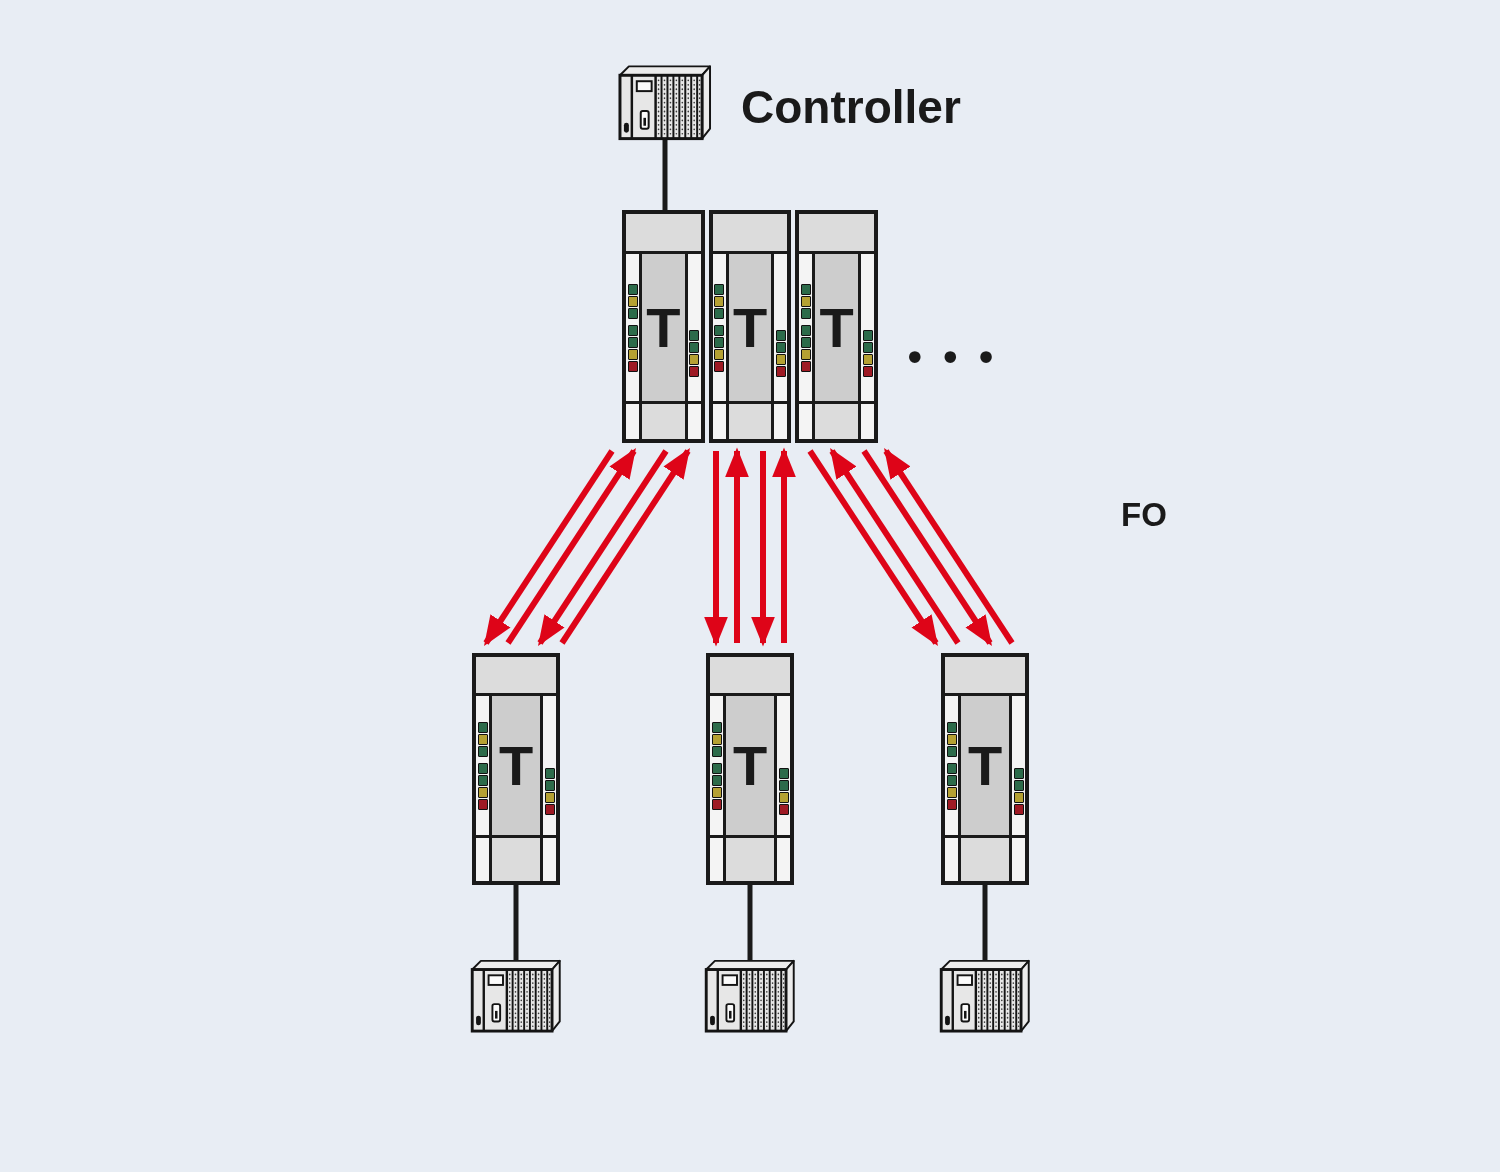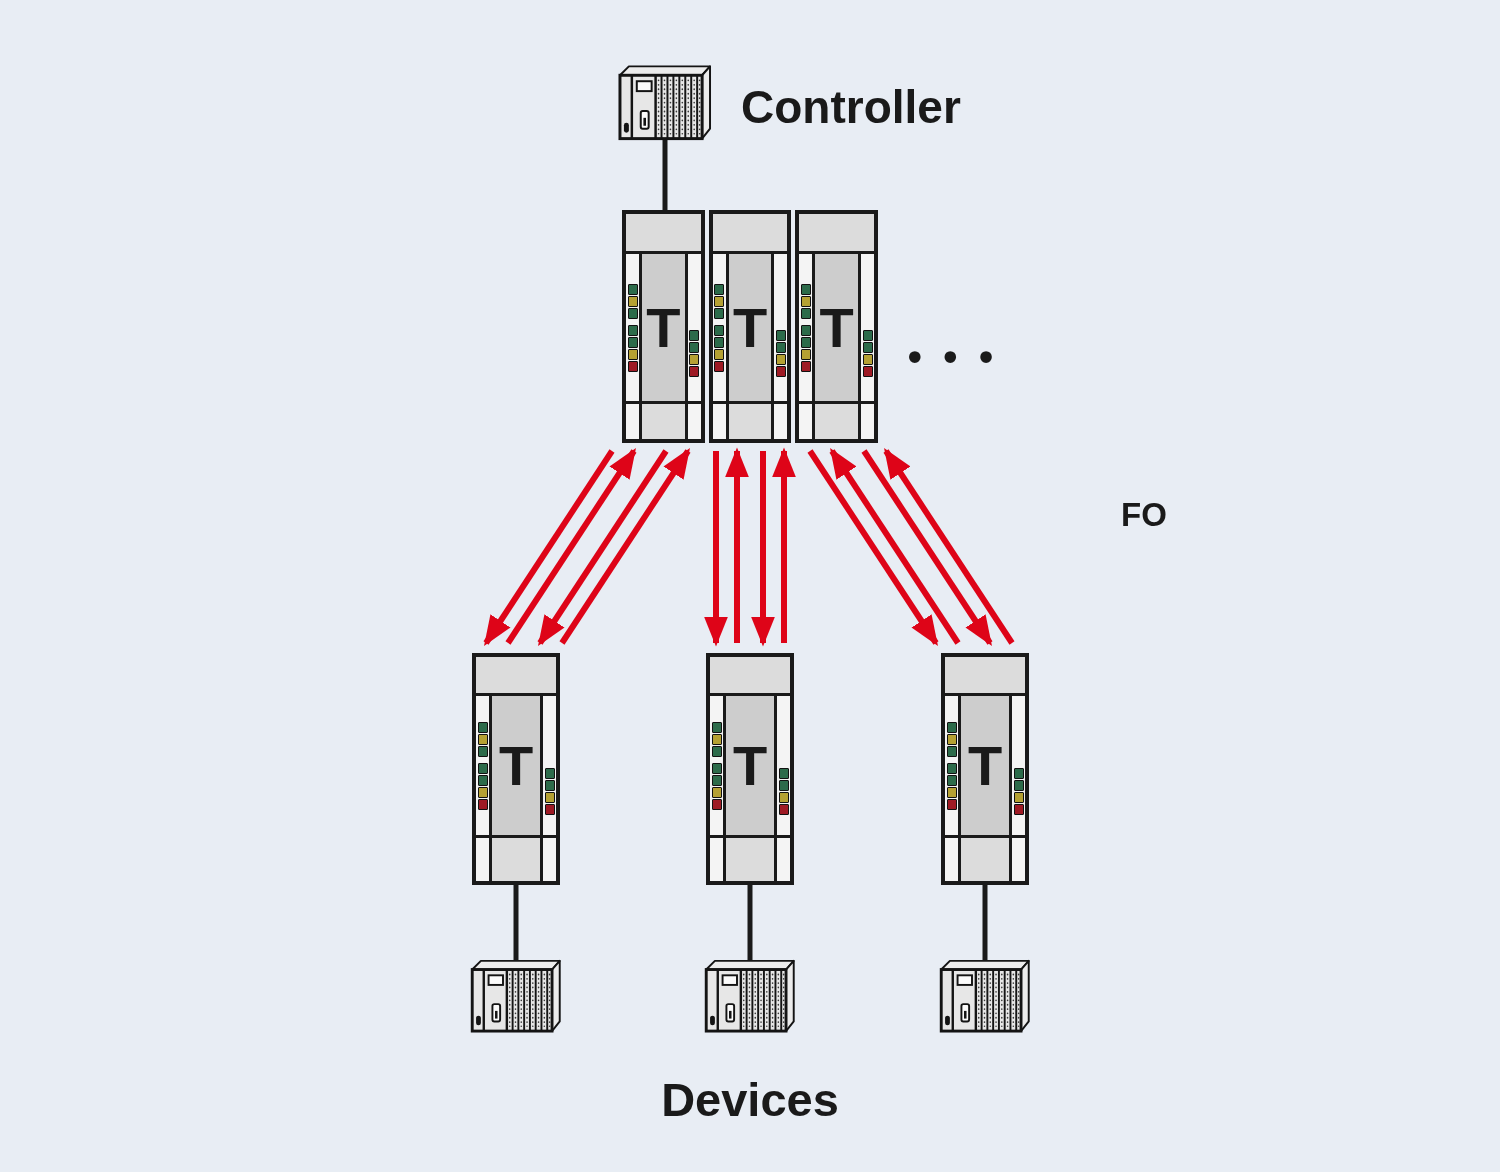--- a/index.html
+++ b/index.html
@@ -365,15 +365,14 @@
         <line class="plc-dots" x1="54" y1="17" x2="54" y2="71"></line>
         <line class="plc-dots" x1="60" y1="17" x2="60" y2="71"></line>
         <line class="plc-dots" x1="66" y1="17" x2="66" y2="71"></line>
         <line class="plc-dots" x1="72" y1="17" x2="72" y2="71"></line>
         <line class="plc-dots" x1="78" y1="17" x2="78" y2="71"></line>
         <line class="plc-dots" x1="83.5" y1="17" x2="83.5" y2="71"></line>
       </g>
     </defs>
   </svg>
 
-  <div class="lbl" id="devices-label">Devices</div>
 
 </div>
 
 </body></html>

